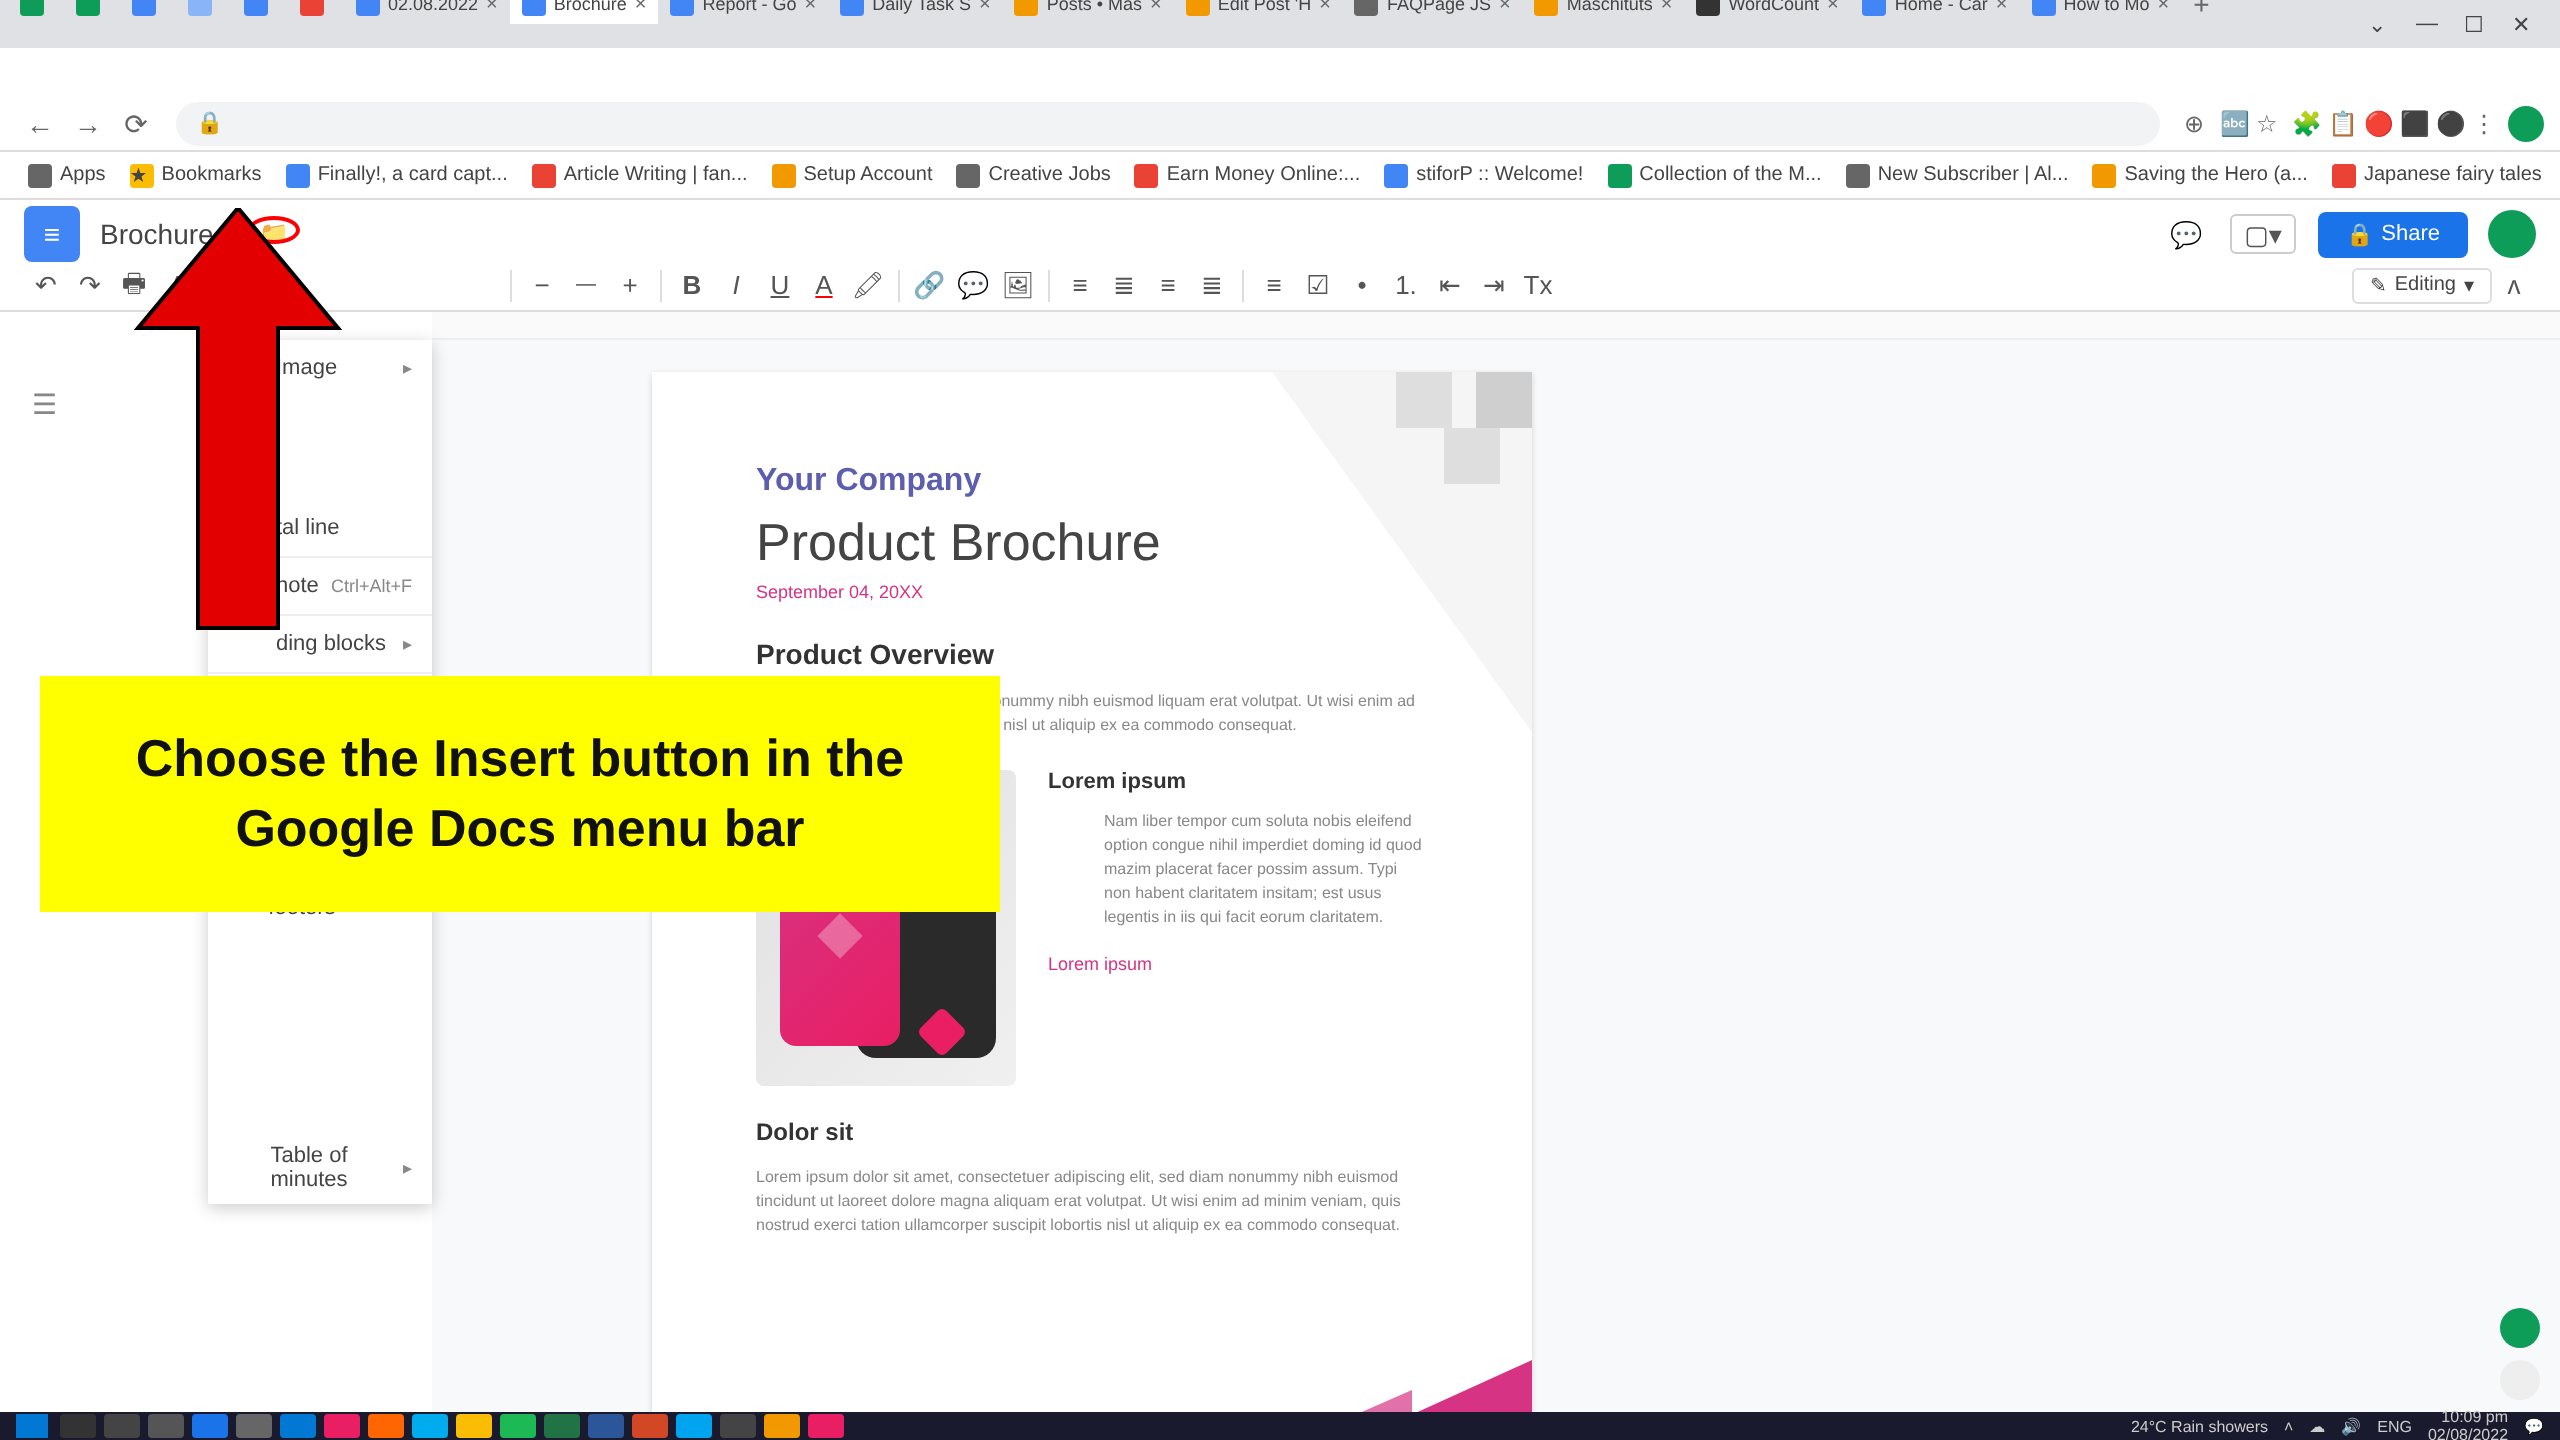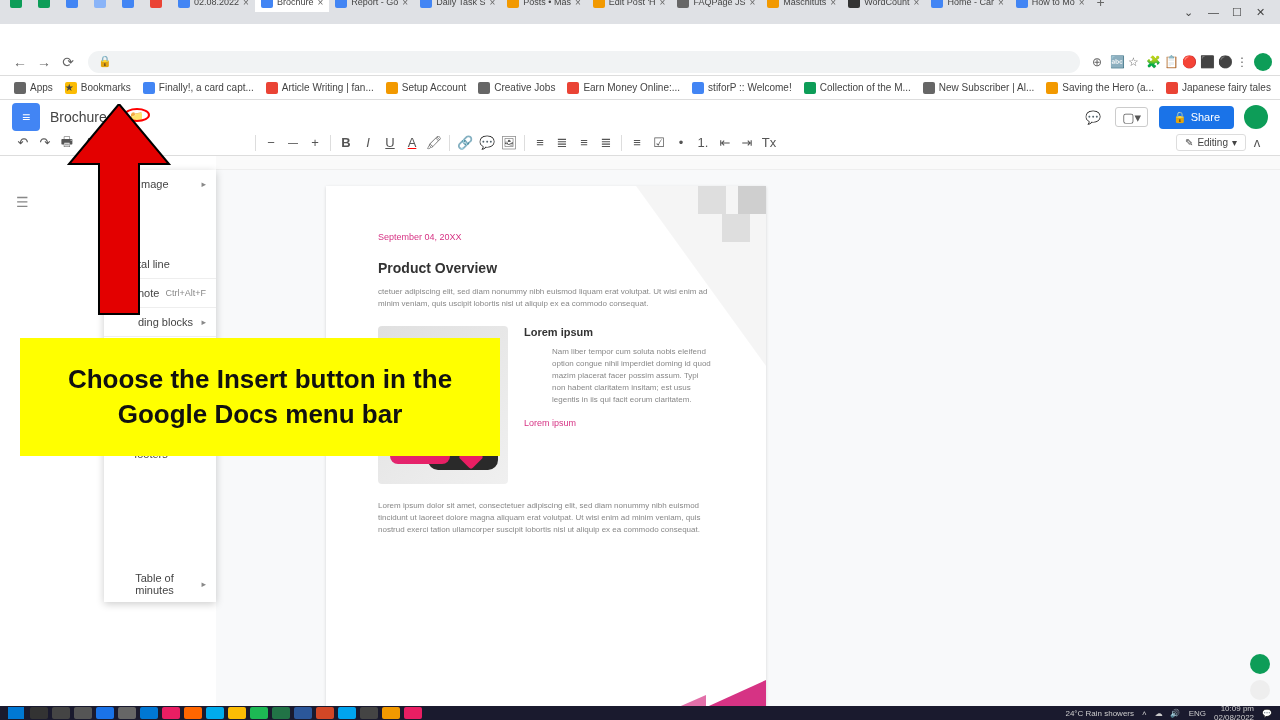--- a/index.html
+++ b/index.html
@@ -393,37 +393,40 @@
   </div>
 
   <div class="document-canvas">
     <div class="document-page">
       <div class="page-deco">
         <div class="deco-sq deco1"></div>
         <div class="deco-sq deco2"></div>
         <div class="deco-sq deco3"></div>
         <div class="deco-tri"></div>
       </div>
+      <div class="company-name">Your Company</div>
+      <div class="product-title">Product Brochure</div>
       <div class="product-date">September 04, 20XX</div>
       <div class="section-title">Product Overview</div>
       <div class="body-text">ctetuer adipiscing elit, sed diam nonummy nibh euismod liquam erat volutpat. Ut wisi enim ad minim veniam, quis uscipit lobortis nisl ut aliquip ex ea commodo consequat.</div>
       <div class="product-row">
         <div class="product-img">
           <div class="phone-dark"></div>
           <div class="phone-pink">
               <div class="diamond"></div>
             </div>
           <div class="pink-badge"></div>
         </div>
         <div class="product-text">
           <div class="sub-title">Lorem ipsum</div>
           <div class="small-body">Nam liber tempor cum soluta nobis eleifend option congue nihil imperdiet doming id quod mazim placerat facer possim assum. Typi non habent claritatem insitam; est usus legentis in iis qui facit eorum claritatem.</div>
           <div class="pink-link">Lorem ipsum</div>
         </div>
       </div>
+      <div class="section-title" style="font-size:12px">Dolor sit</div>
       <div class="body-text">Lorem ipsum dolor sit amet, consectetuer adipiscing elit, sed diam nonummy nibh euismod tincidunt ut laoreet dolore magna aliquam erat volutpat. Ut wisi enim ad minim veniam, quis nostrud exerci tation ullamcorper suscipit lobortis nisl ut aliquip ex ea commodo consequat.</div>
       <div class="page-bottom-deco">
         <div class="pink-shape2"></div>
         <div class="pink-shape"></div>
       </div>
     </div>
   </div>
 
   <div class="side-widgets">
     <div class="widget" style="background:#0d9d58"></div>

